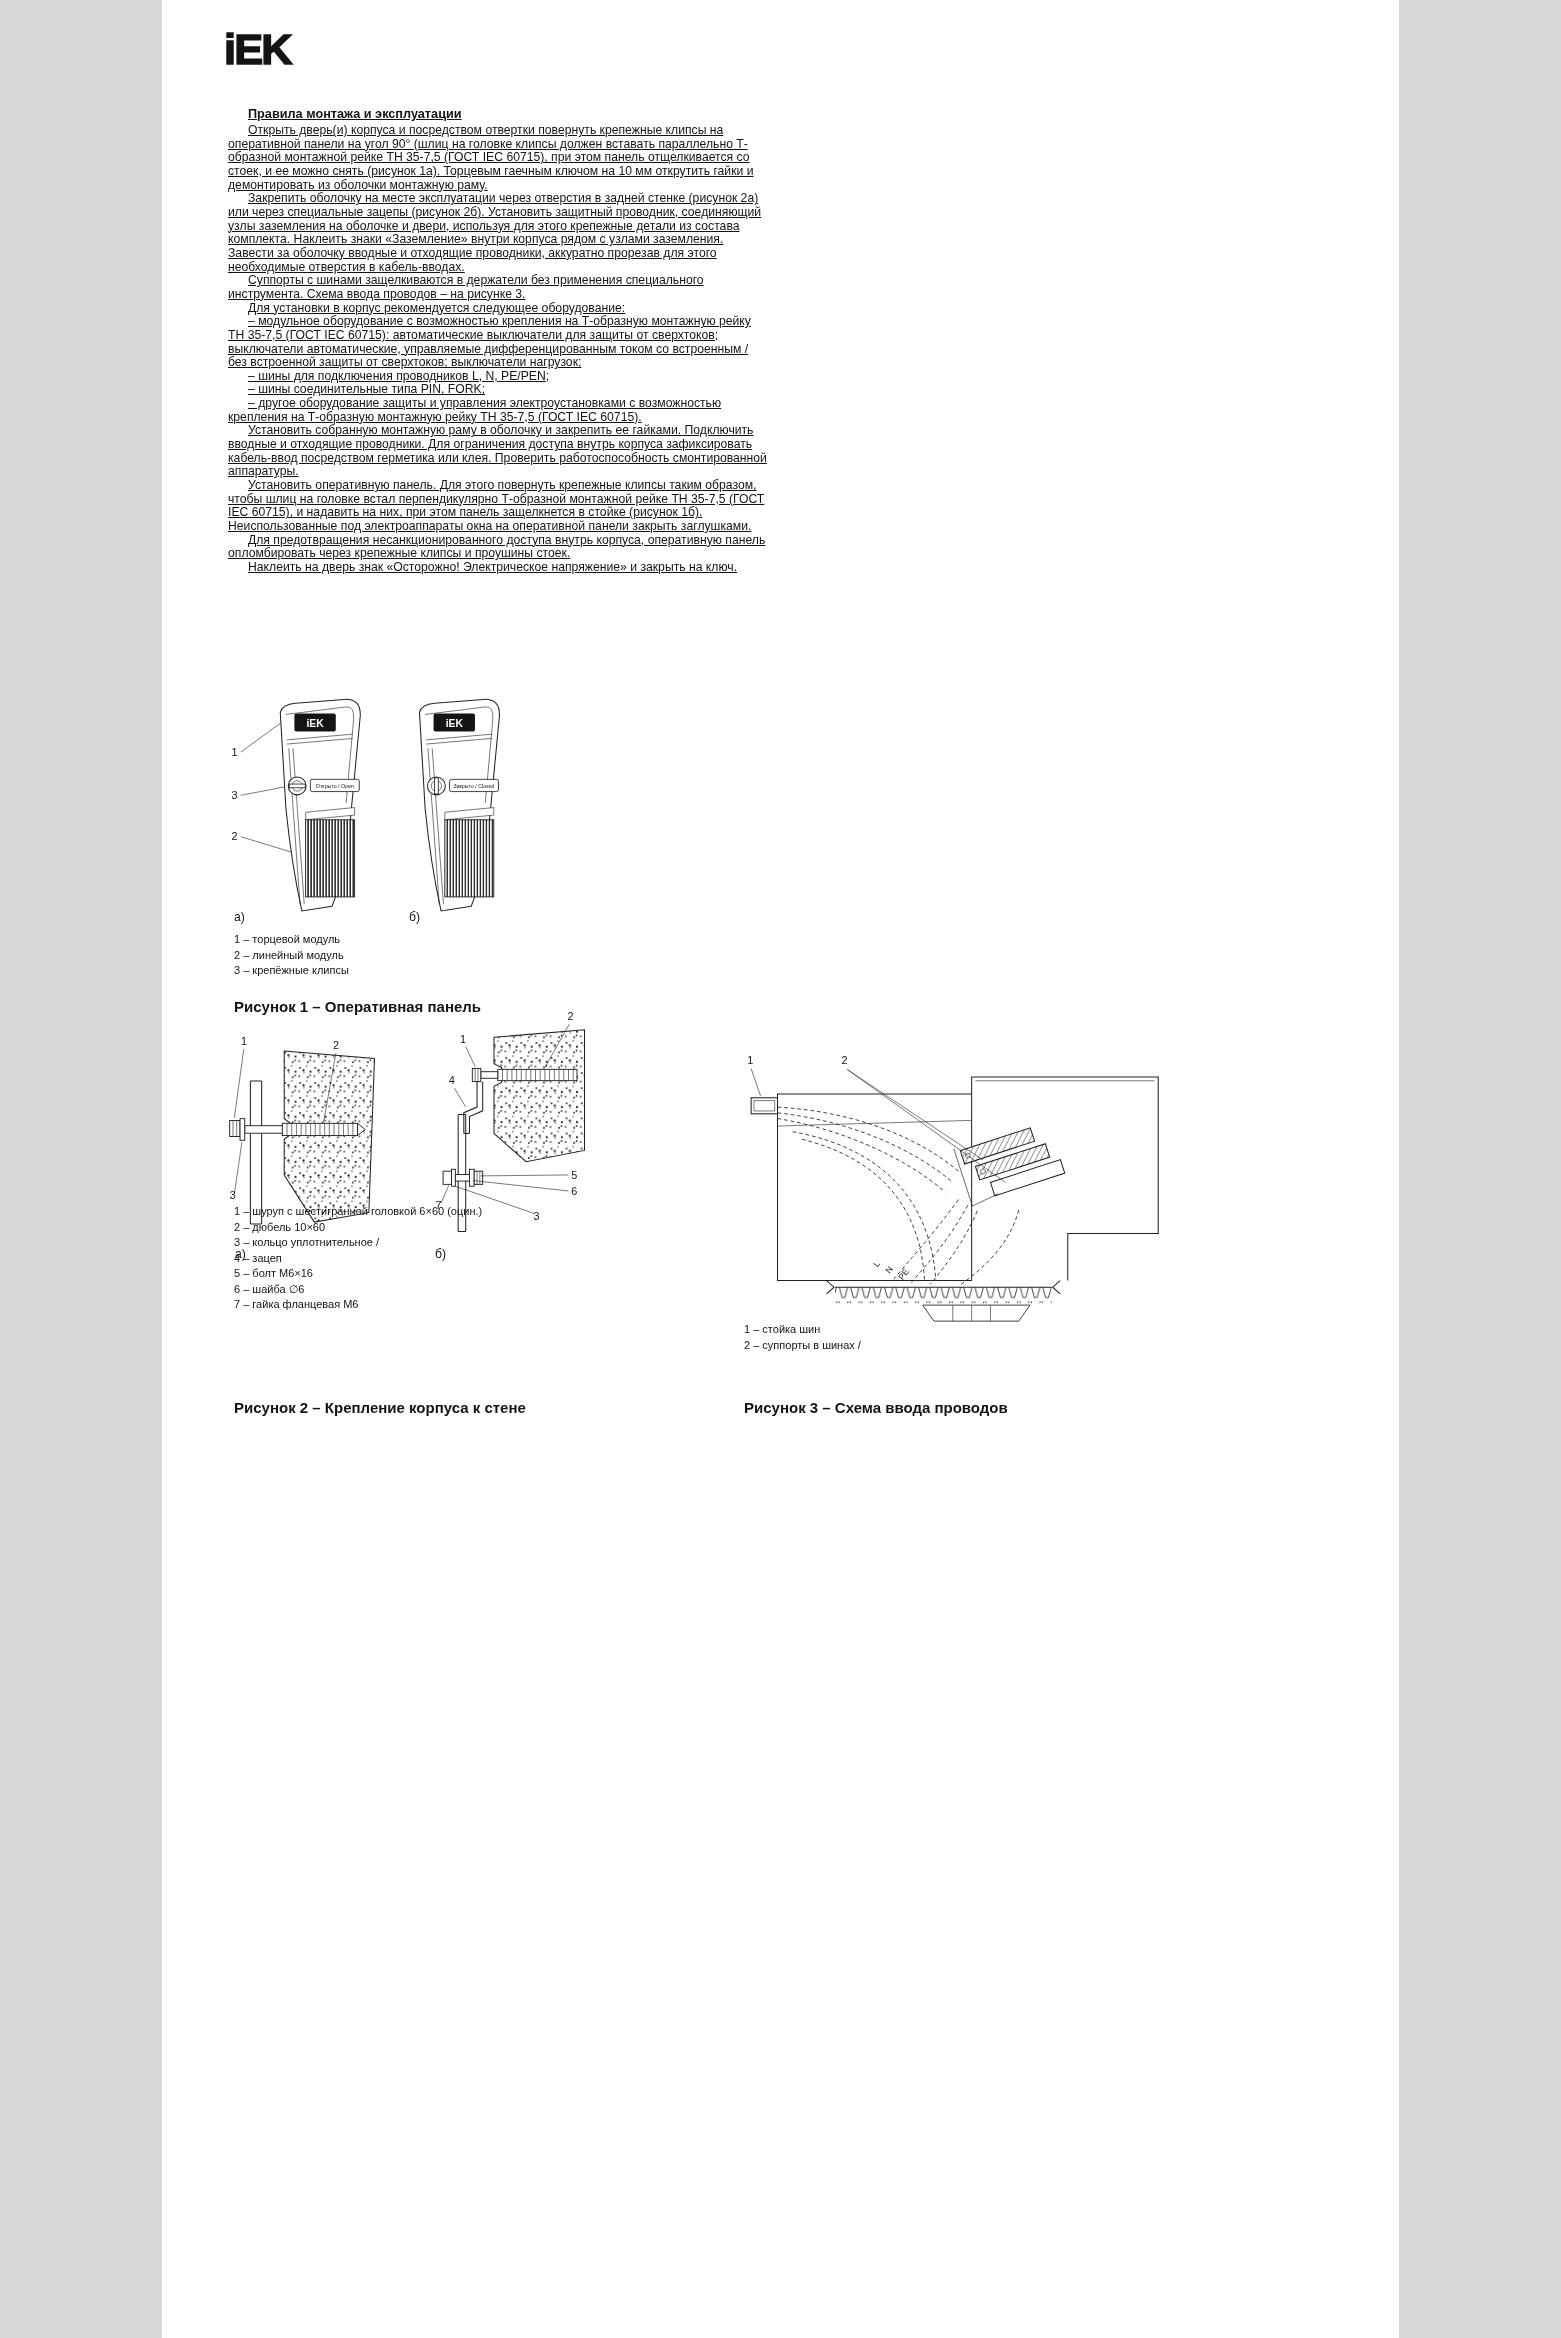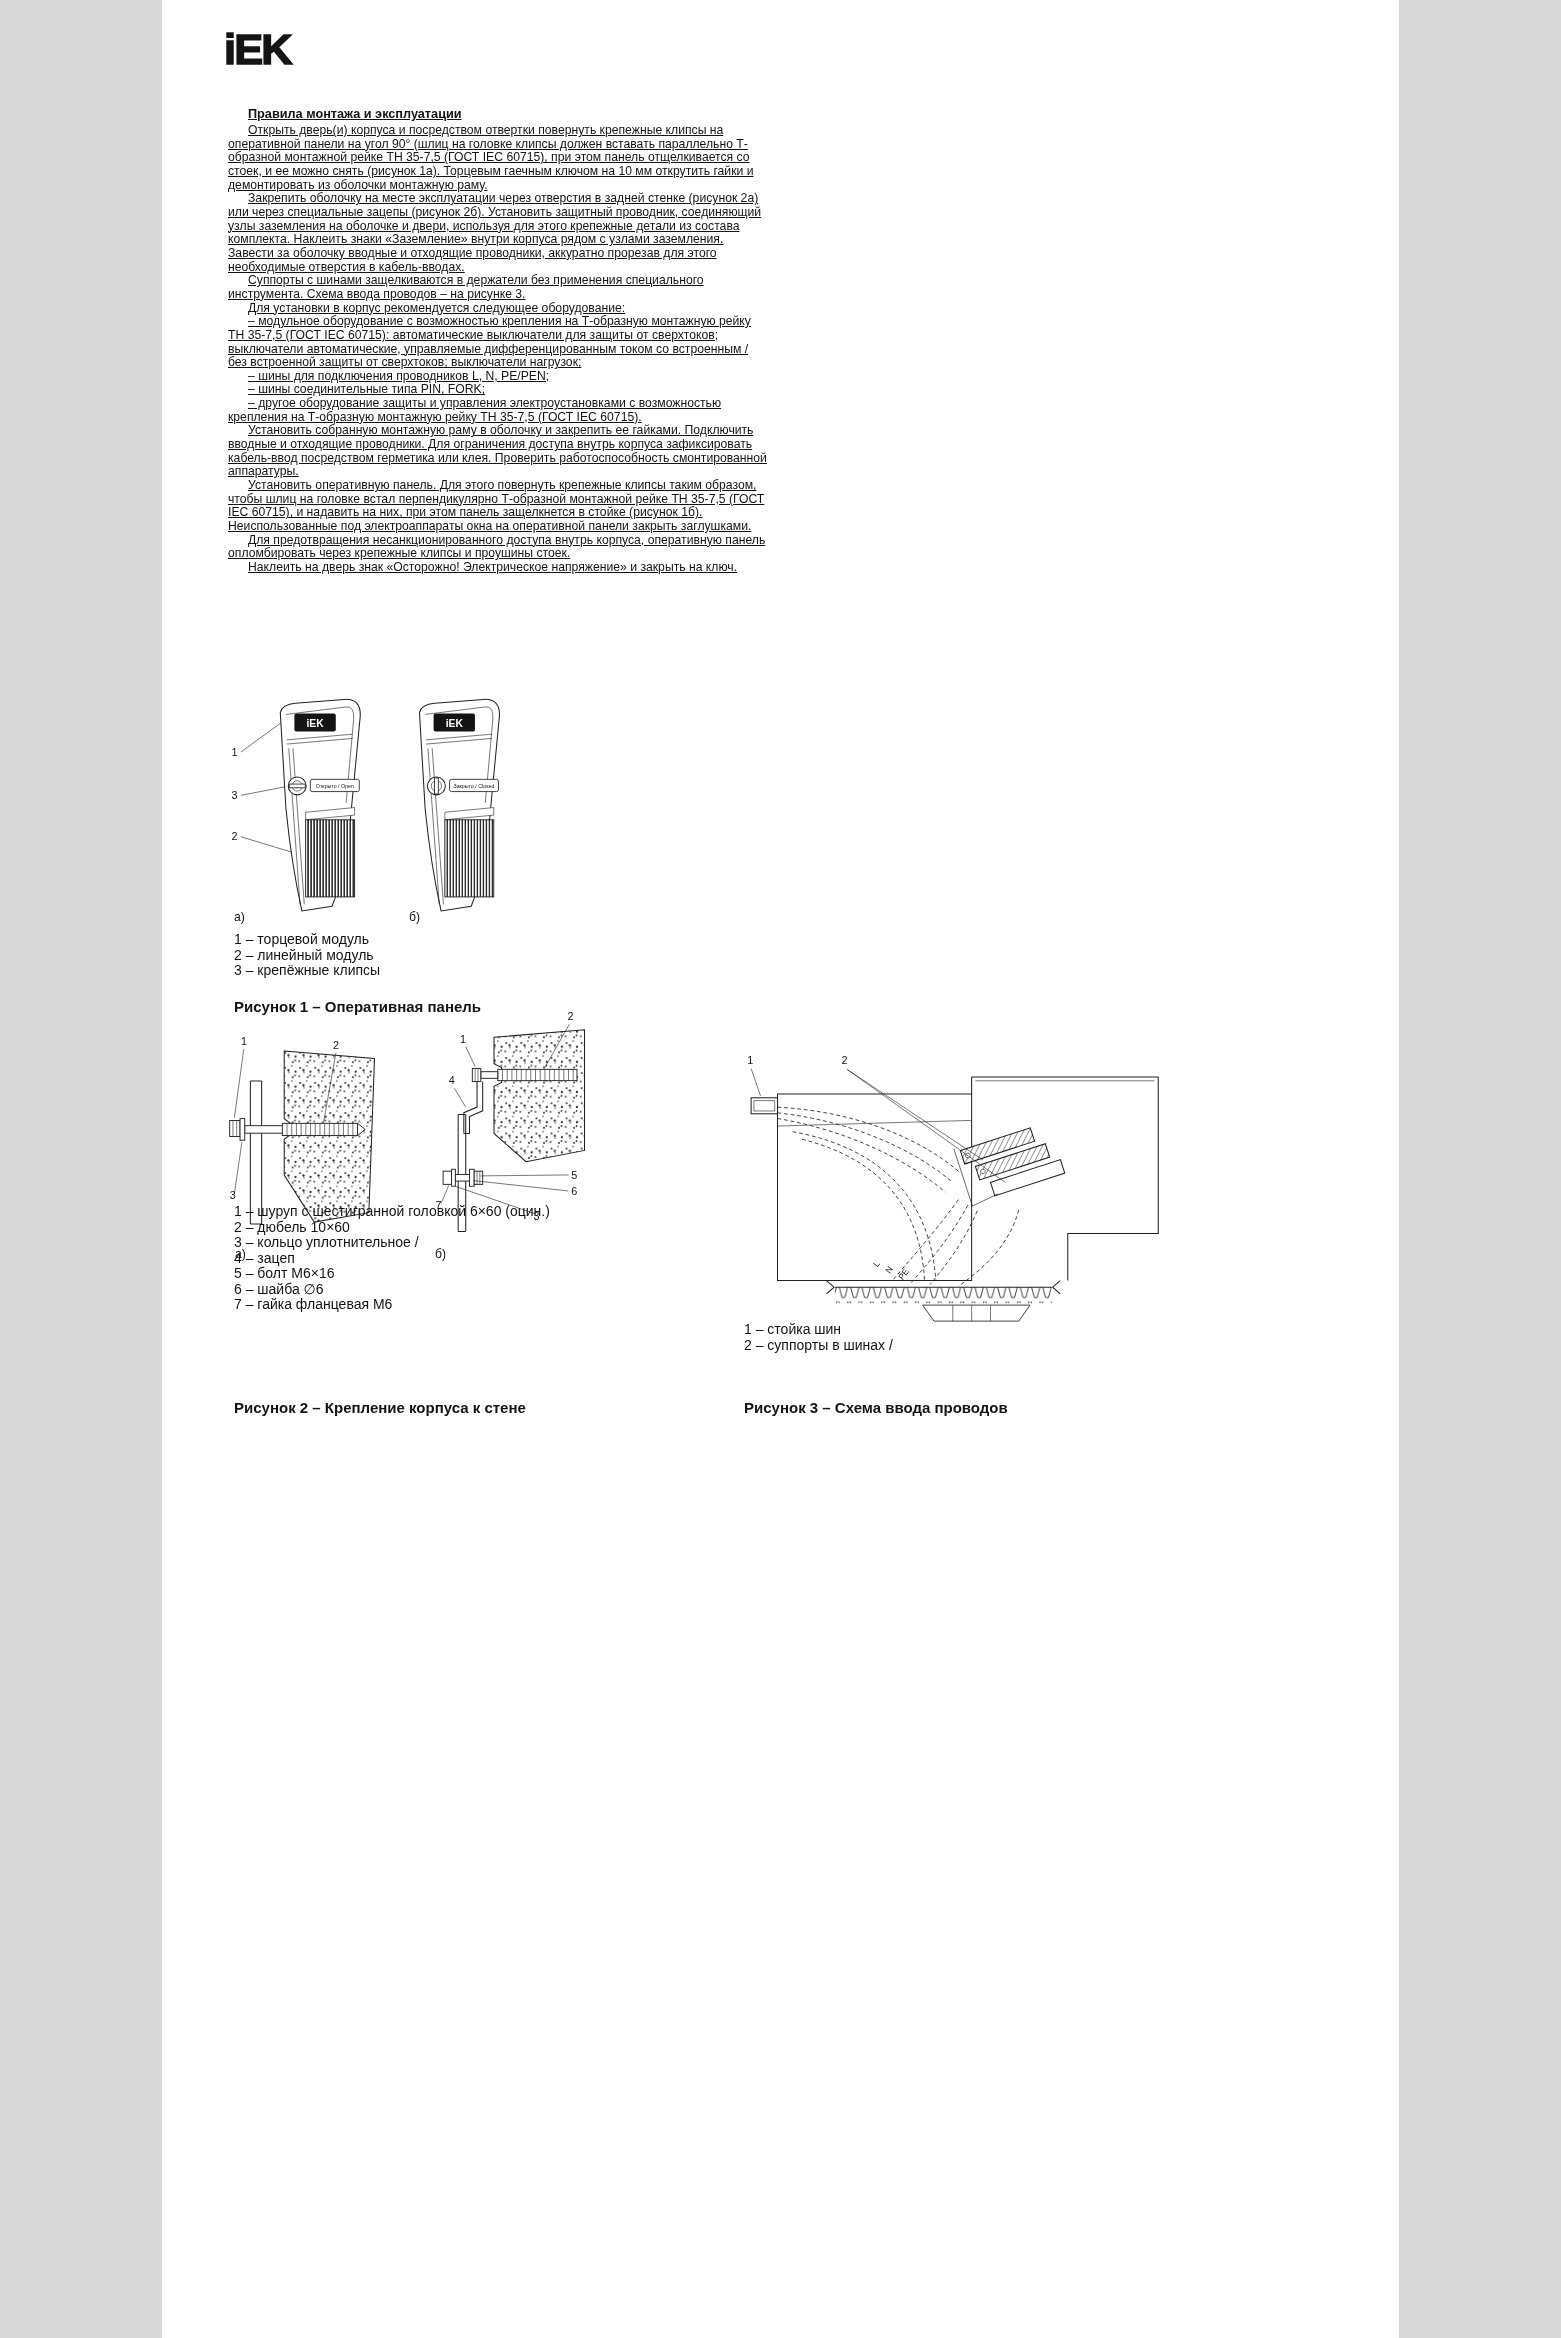--- a/index.html
+++ b/index.html
@@ -7,21 +7,21 @@
   .page {
     position:relative; width:1237px; height:2338px; margin:0 auto;
     background:#ffffff; color:#141414;
     font-family:"Liberation Sans","DejaVu Sans",sans-serif;
     overflow:hidden;
   }
   .textcol { position:absolute; left:66px; top:107px; width:540px; font-size:12.2px; line-height:1.12;text-decoration:underline; }
   .textcol h1 { font-size:12.7px; font-weight:bold; margin:0 0 2.8px 0; text-indent:20px; }
   .textcol p { margin:0; text-indent:20px; }
   .sublabel { position:absolute; font-size:12.2px; }
-  .legend { position:absolute; font-size:14px; line-height:15.5px; }
+  .legend { position:absolute; font-size:11px; line-height:15.5px; }
   .caption { position:absolute; font-size:15px;font-weight:bold; }
   svg.fig { position:absolute; overflow:visible; }
   svg text { font-family:"Liberation Sans","DejaVu Sans",sans-serif; }
   .callout { font-size:11.5px; fill:#141414; }
   .plogo { font-size:11px; font-weight:bold; fill:#ffffff; text-anchor:middle; }
   .plabel { font-size:5.6px; fill:#141414; text-anchor:middle; }
   .wl { font-size:9px; fill:#141414; }
   .ln { stroke:#222; stroke-width:1.1; }
   .md { stroke:#222; stroke-width:0.9; }
   .thin { stroke:#222; stroke-width:0.65; }

